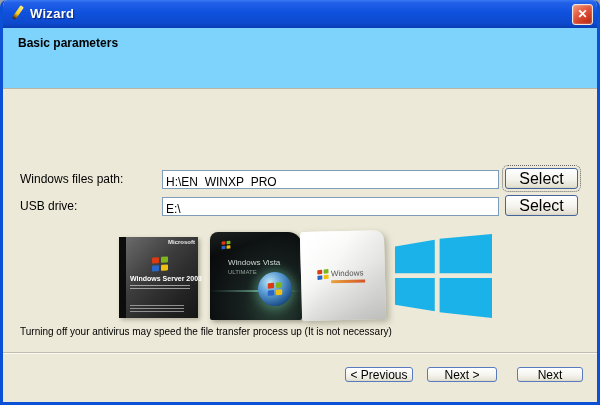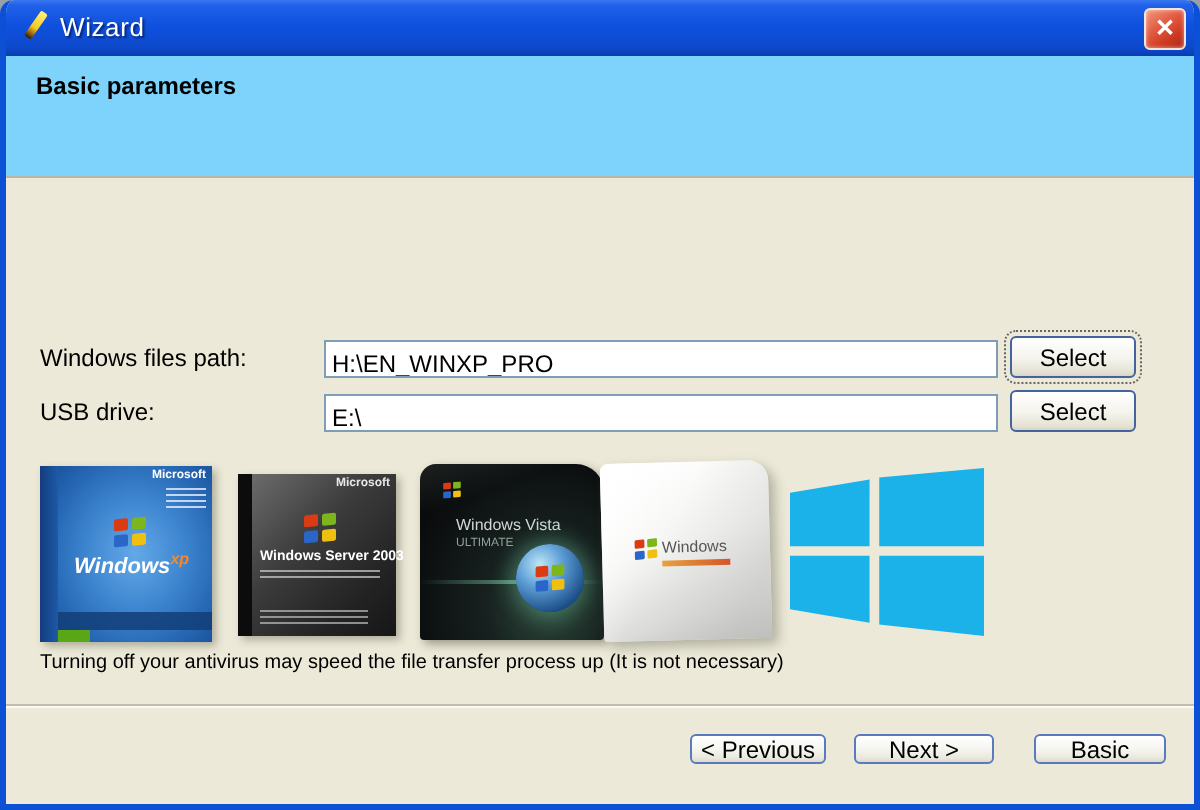--- a/index.html
+++ b/index.html
@@ -9,21 +9,21 @@
     border-left:3px solid #0c50d6;border-right:3px solid #0c50d6;border-bottom:3px solid #0c50d6;
     border-radius:7px 7px 0 0;background:#ECE9D8;overflow:hidden;
   }
   
   .titlebar{
     position:absolute;left:-3px;top:0;width:600px;height:28px;
     background:linear-gradient(180deg,#3a79f2 0%,#2160e8 10%,#0f51de 45%,#0d49cc 85%,#0a3cb0 100%);
     border-radius:7px 7px 0 0;
   }
   .title-text{
-    position:absolute;left:30px;top:6px;color:#fff;font-size:13px;font-weight:normal;
+    position:absolute;left:30px;top:6px;color:#fff;font-size:13px;font-weight:bold;
     text-shadow:1px 1px 1px rgba(8,32,110,.9);letter-spacing:.3px;
   }
   .pencil-icon{position:absolute;left:10px;top:5px;width:16px;height:17px;}
   .pencil-icon .shaft{
     position:absolute;left:6px;top:0px;width:4px;height:15px;
     background:linear-gradient(180deg,#fff27a 0%,#f7c81e 60%,#8a5a10 85%,#2e1c05 100%);
     transform:rotate(35deg);border-radius:1px;
   }
   .close-btn{
     position:absolute;top:4px;right:7px;width:21px;height:21px;border-radius:3px;
@@ -43,24 +43,24 @@
   .instruction{position:absolute;left:17px;top:115px;font-size:12px;color:#000;}
   .field-label{position:absolute;left:17px;font-size:12px;color:#000;}
   .lbl-1{top:172px;} .lbl-2{top:199px;}
   .text-input{
     position:absolute;left:159px;width:337px;height:19px;border:1px solid #7F9DB9;
     background:#fff;font-family:"Liberation Sans",sans-serif;font-size:12px;color:#000;
     padding:4px 0 0 3px;border-radius:0;outline:none;
   }
   .inp-1{top:170px;} .inp-2{top:197px;}
   .select-btn{
-    position:absolute;left:502px;width:63px;height:21px;border-radius:3px;
+    position:absolute;left:502px;width:73px;height:21px;border-radius:3px;
     border:1px solid #44659c;
     background:linear-gradient(180deg,#ffffff 0%,#f4f3ec 55%,#e5e2d4 90%,#d8d4c4 100%);
-    font-family:"Liberation Sans",sans-serif;font-size:12px;color:#000;text-align:center;
+    font-family:"Liberation Sans",sans-serif;font-size:16px;color:#000;text-align:center;
     box-shadow:inset 0 1px 0 #fff;cursor:default;padding:0;
   }
   .sel-1{top:168px;outline:1px dotted #666;outline-offset:2px;}
   .sel-2{top:195px;}
   
   .gallery-item{position:absolute;}
   .flag{position:relative;width:16px;height:14px;transform:skewY(-5deg);}
   .flag span{position:absolute;width:7px;height:6px;border-radius:1px;}
   .flag .r{left:0;top:0;background:#da3b12;}
   .flag .g{right:0;top:0;background:#7db51c;}
@@ -159,36 +159,20 @@
 
 
   <div class="field-label lbl-1">Windows files path:</div>
   <input class="text-input inp-1" type="text" value="H:\EN_WINXP_PRO" style="">
   <button class="select-btn sel-1">Select</button>
 
   <div class="field-label lbl-2">USB drive:</div>
   <input class="text-input inp-2" type="text" value="E:\" style="">
   <button class="select-btn sel-2">Select</button>
 
-  <div class="gallery-item xp-box">
-    <div class="spine"></div>
-    <div class="front">
-      <div class="ms">Microsoft</div>
-      <div class="textlines"></div>
-      <div class="flag">
-          <span class="r"></span>
-          <span class="g"></span>
-          <span class="b"></span>
-          <span class="y"></span>
-        </div>
-      <div class="wordmark"><span>Windows</span><span class="suffix">xp</span></div>
-      <div class="band"></div>
-      <div class="greentab"></div>
-    </div>
-  </div>
 
   <div class="gallery-item server-box">
     <div class="spine"></div>
     <div class="front">
       <div class="ms">Microsoft</div>
       <div class="flag">
           <span class="r"></span>
           <span class="g"></span>
           <span class="b"></span>
           <span class="y"></span>
@@ -240,15 +224,15 @@
       <polygon points="46,46 100,46 100,88 46,82"></polygon>
     </svg>
   </div>
 
   <div class="note">Turning off your antivirus may speed the file transfer process up (It is not necessary)</div>
 
   <div class="groove"></div>
 
   <button class="nav-btn btn-prev">&lt; Previous</button>
   <button class="nav-btn btn-next">Next &gt;</button>
-  <button class="nav-btn btn-exit">Basic</button>
+  <button class="nav-btn btn-exit">Next</button>
 
 </div>
 
 </body></html>

